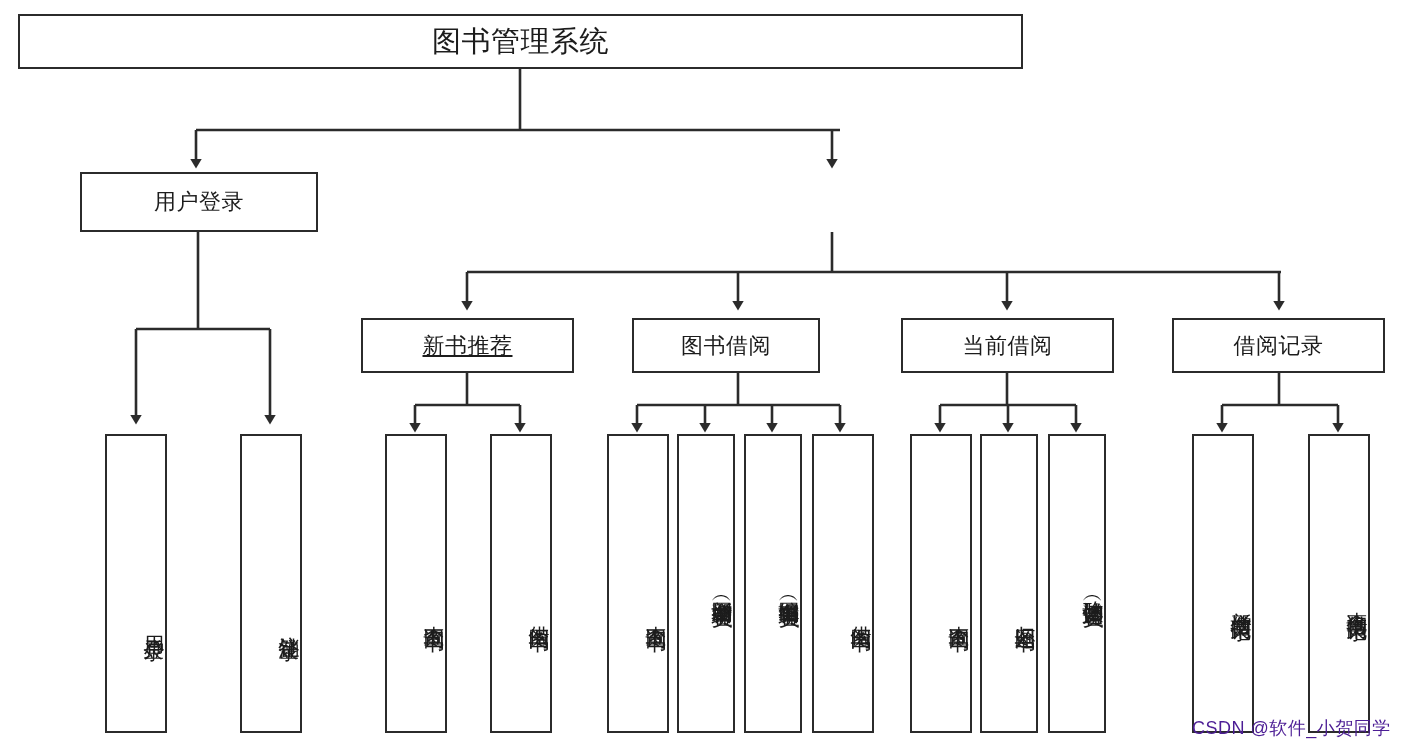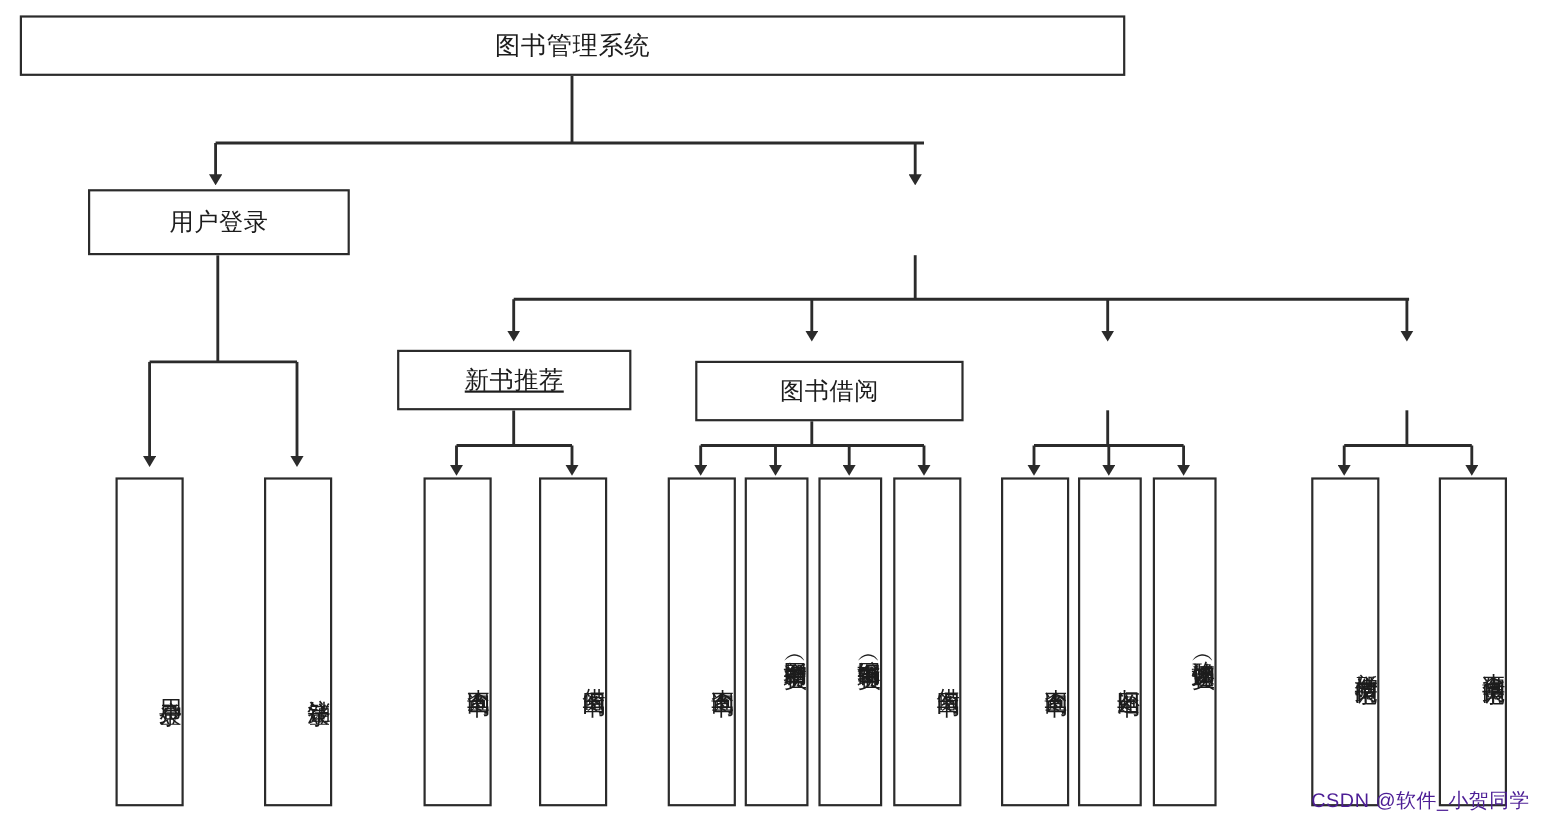--- a/index.html
+++ b/index.html
@@ -34,21 +34,21 @@
     justify-content: center;
     color: #1c1c1c;
     z-index: 3;
   }
   .node-h {
     font-size: 22px;
     letter-spacing: 0.5px;
     white-space: nowrap;
   }
   .node-root {
-    font-size: 23px;
+    font-size: 29px;
   }
   .node-leaf {
     writing-mode: vertical-rl;
     text-orientation: upright;
     align-items: flex-start;
     justify-content: center;
     font-size: 21px;
     line-height: 1.05;
     letter-spacing: 2px;
     padding-top: 34px;
@@ -134,22 +134,28 @@
     <span>图书管理系统</span>
   </div>
 
   <div class="node node-h" style="left:80px; top:172px; width:238px; height:60px;">
     <span>用户登录</span>
   </div>
 
   <div class="node node-h" style="left:361px; top:318px; width:213px; height:55px;text-decoration:underline;">
     <span>新书推荐</span>
   </div>
-  <div class="node node-h" style="left:632px; top:328px; width:244px; height:55px;">
+  <div class="node node-h" style="left:632px; top:318px; width:188px; height:55px;">
     <span>图书借阅</span>
+  </div>
+  <div class="node node-h" style="left:901px; top:318px; width:213px; height:55px;">
+    <span>当前借阅</span>
+  </div>
+  <div class="node node-h" style="left:1172px; top:318px; width:213px; height:55px;">
+    <span>借阅记录</span>
   </div>
 
   <div class="node node-leaf low-text" style="left:105px; top:434px; width:62px; height:299px;">
     <span>用户登录</span>
   </div>
   <div class="node node-leaf low-text" style="left:240px; top:434px; width:62px; height:299px;">
     <span>注销登录</span>
   </div>
 
   <div class="node node-leaf mid-text" style="left:385px; top:434px; width:62px; height:299px;">

